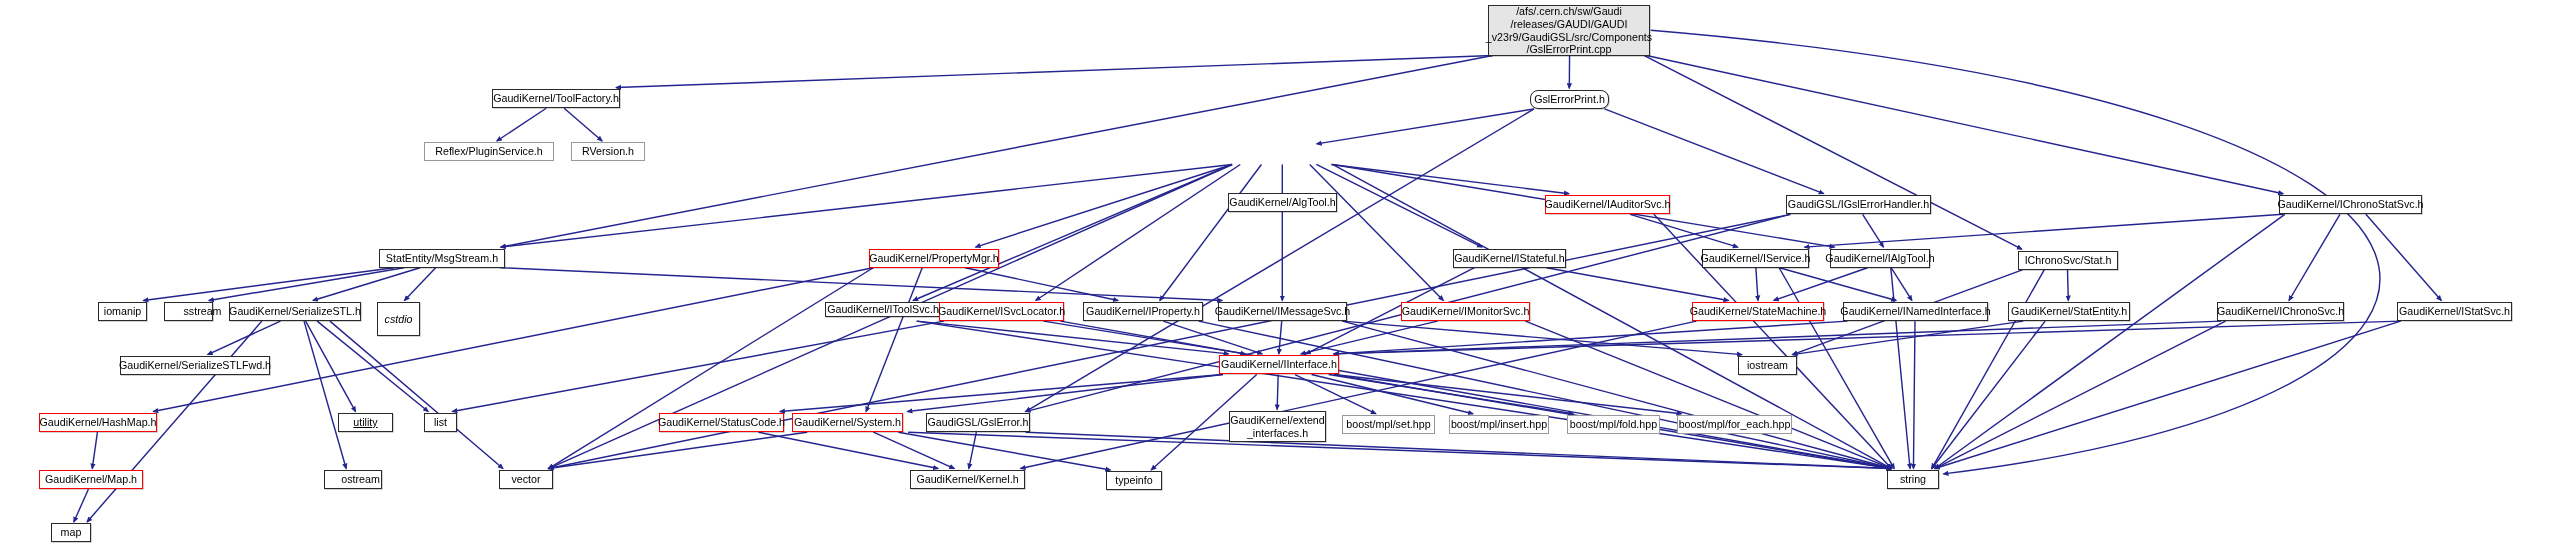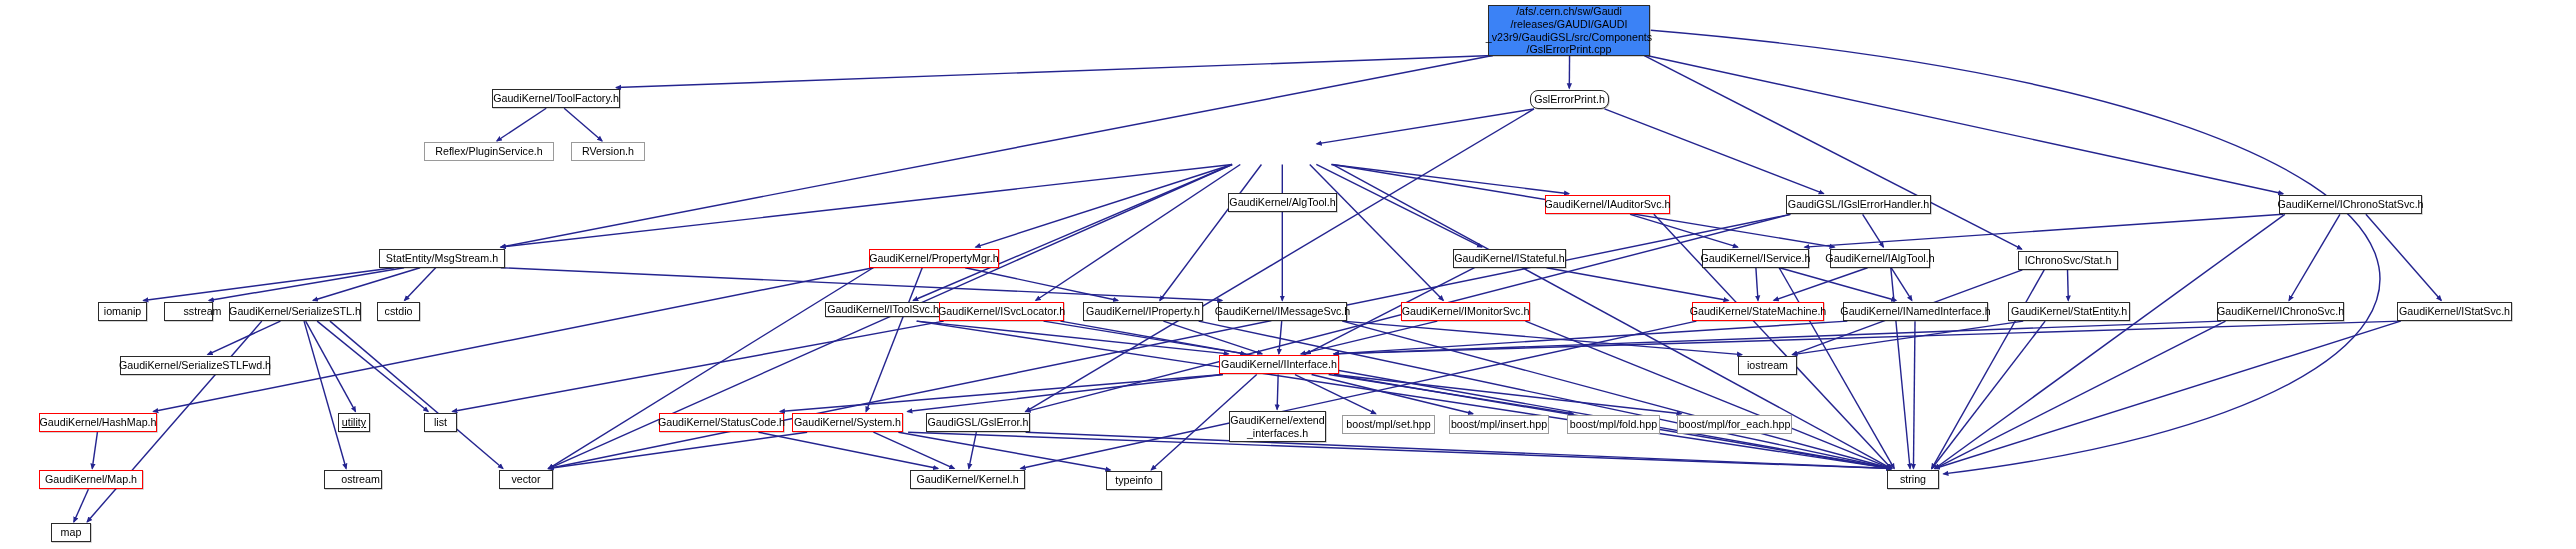--- a/index.html
+++ b/index.html
@@ -7,21 +7,21 @@
   #edge-layer{position:absolute;left:0;top:0;width:2576px;height:549px;}
   .gnode{
     position:absolute;display:flex;align-items:center;justify-content:center;
     background:#ffffff;border:1.4px solid #2a2a2a;box-sizing:border-box;
     font-size:10.7px;color:#000;text-align:center;line-height:1.2;
     white-space:nowrap;cursor:pointer;z-index:2;
     box-shadow:0.7px 0.7px 0 rgba(0,0,0,0.25);
   }
   .gnode.red{border-color:#ff0000;}
   .gnode.gray{border-color:#9a9a9a;box-shadow:none;}
-  .gnode.root{background:#3b82f6;font-size:10.7px;}
+  .gnode.root{background:#e5e5e5;font-size:10.7px;}
   .gnode .lbl{pointer-events:none;}
 </style>
 </head>
 <body>
 
 <div id="canvas">
   <svg id="edge-layer" xmlns="http://www.w3.org/2000/svg" width="2576" height="549" viewBox="0 0 3617 771">
     <defs>
       <marker id="arrow" markerWidth="9" markerHeight="9" refX="7" refY="4.5" orient="auto" markerUnits="userSpaceOnUse">
         <path d="M0,0.8 L8.6,4.5 L0,8.2 z" fill="#24248f"></path>
@@ -180,21 +180,21 @@
       </div>
       <div class="gnode normal" style="left: 98px; top: 302px; width: 49px; height: 19px;">
         <div class="lbl">iomanip</div>
       </div>
       <div class="gnode normal" style="left: 164px; top: 302px; width: 49px; height: 19px; padding-left: 28px;">
         <div class="lbl">sstream</div>
       </div>
       <div class="gnode normal" style="left: 229px; top: 302px; width: 132px; height: 19px;">
         <div class="lbl">GaudiKernel/SerializeSTL.h</div>
       </div>
-      <div class="gnode normal" style="left: 377px; top: 302px; width: 43px; height: 19px;">
+      <div class="gnode normal" style="left: 377px; top: 302px; width: 43px; height: 34px; font-style: italic;">
         <div class="lbl">cstdio</div>
       </div>
       <div class="gnode normal" style="left: 825px; top: 302px; width: 116px; height: 15px;">
         <div class="lbl">GaudiKernel/IToolSvc.h</div>
       </div>
       <div class="gnode red" style="left: 939px; top: 302px; width: 125px; height: 19px;">
         <div class="lbl">GaudiKernel/ISvcLocator.h</div>
       </div>
       <div class="gnode normal" style="left: 1083px; top: 302px; width: 120px; height: 19px;">
         <div class="lbl">GaudiKernel/IProperty.h</div>
@@ -225,21 +225,21 @@
       </div>
       <div class="gnode red" style="left: 1219px; top: 355px; width: 120px; height: 19px;">
         <div class="lbl">GaudiKernel/IInterface.h</div>
       </div>
       <div class="gnode normal" style="left: 1738px; top: 356px; width: 59px; height: 19px;">
         <div class="lbl">iostream</div>
       </div>
       <div class="gnode red" style="left: 39px; top: 413px; width: 118px; height: 19px;">
         <div class="lbl">GaudiKernel/HashMap.h</div>
       </div>
-      <div class="gnode normal" style="left: 338px; top: 413px; width: 32px; height: 19px; text-decoration: underline;">
+      <div class="gnode normal" style="left: 338px; top: 413px; width: 55px; height: 19px; text-decoration: underline;">
         <div class="lbl">utility</div>
       </div>
       <div class="gnode normal" style="left: 424px; top: 413px; width: 33px; height: 19px;">
         <div class="lbl">list</div>
       </div>
       <div class="gnode red" style="left: 659px; top: 413px; width: 125px; height: 19px;">
         <div class="lbl">GaudiKernel/StatusCode.h</div>
       </div>
       <div class="gnode red" style="left: 792px; top: 413px; width: 111px; height: 19px;">
         <div class="lbl">GaudiKernel/System.h</div>

